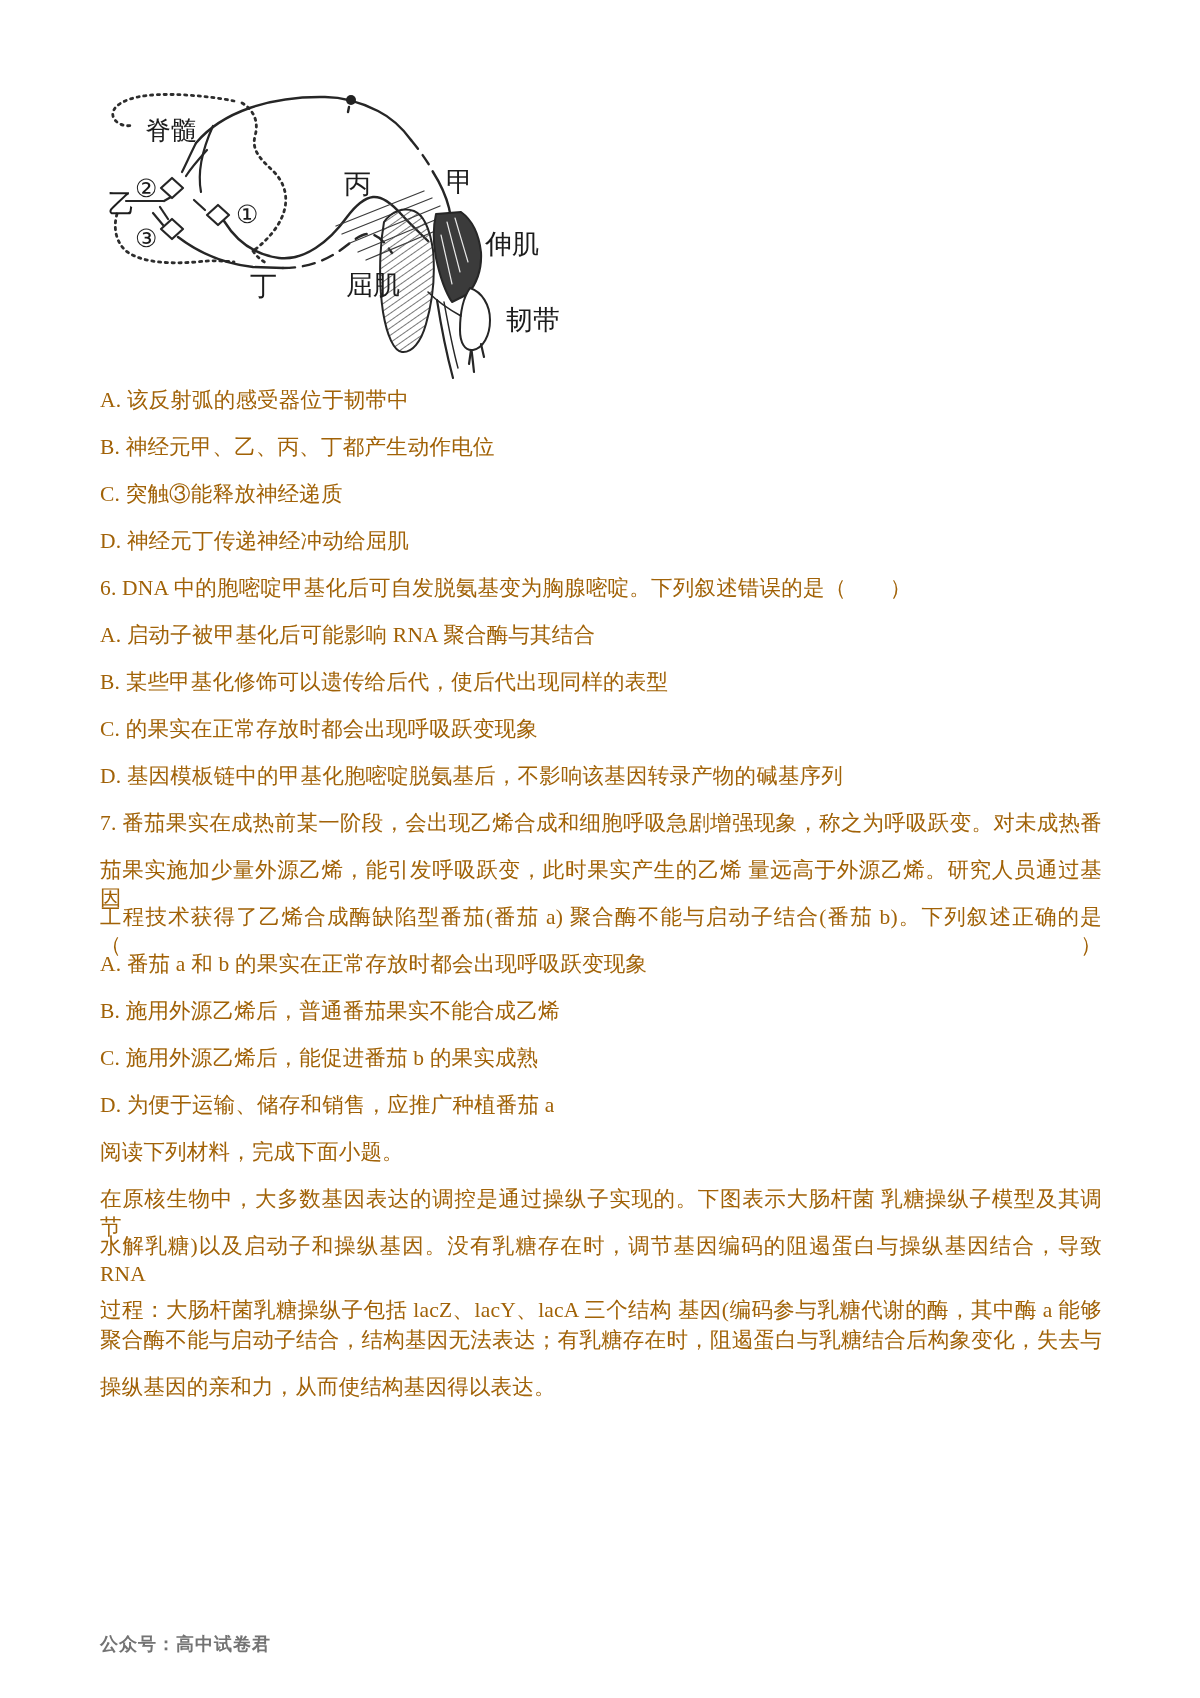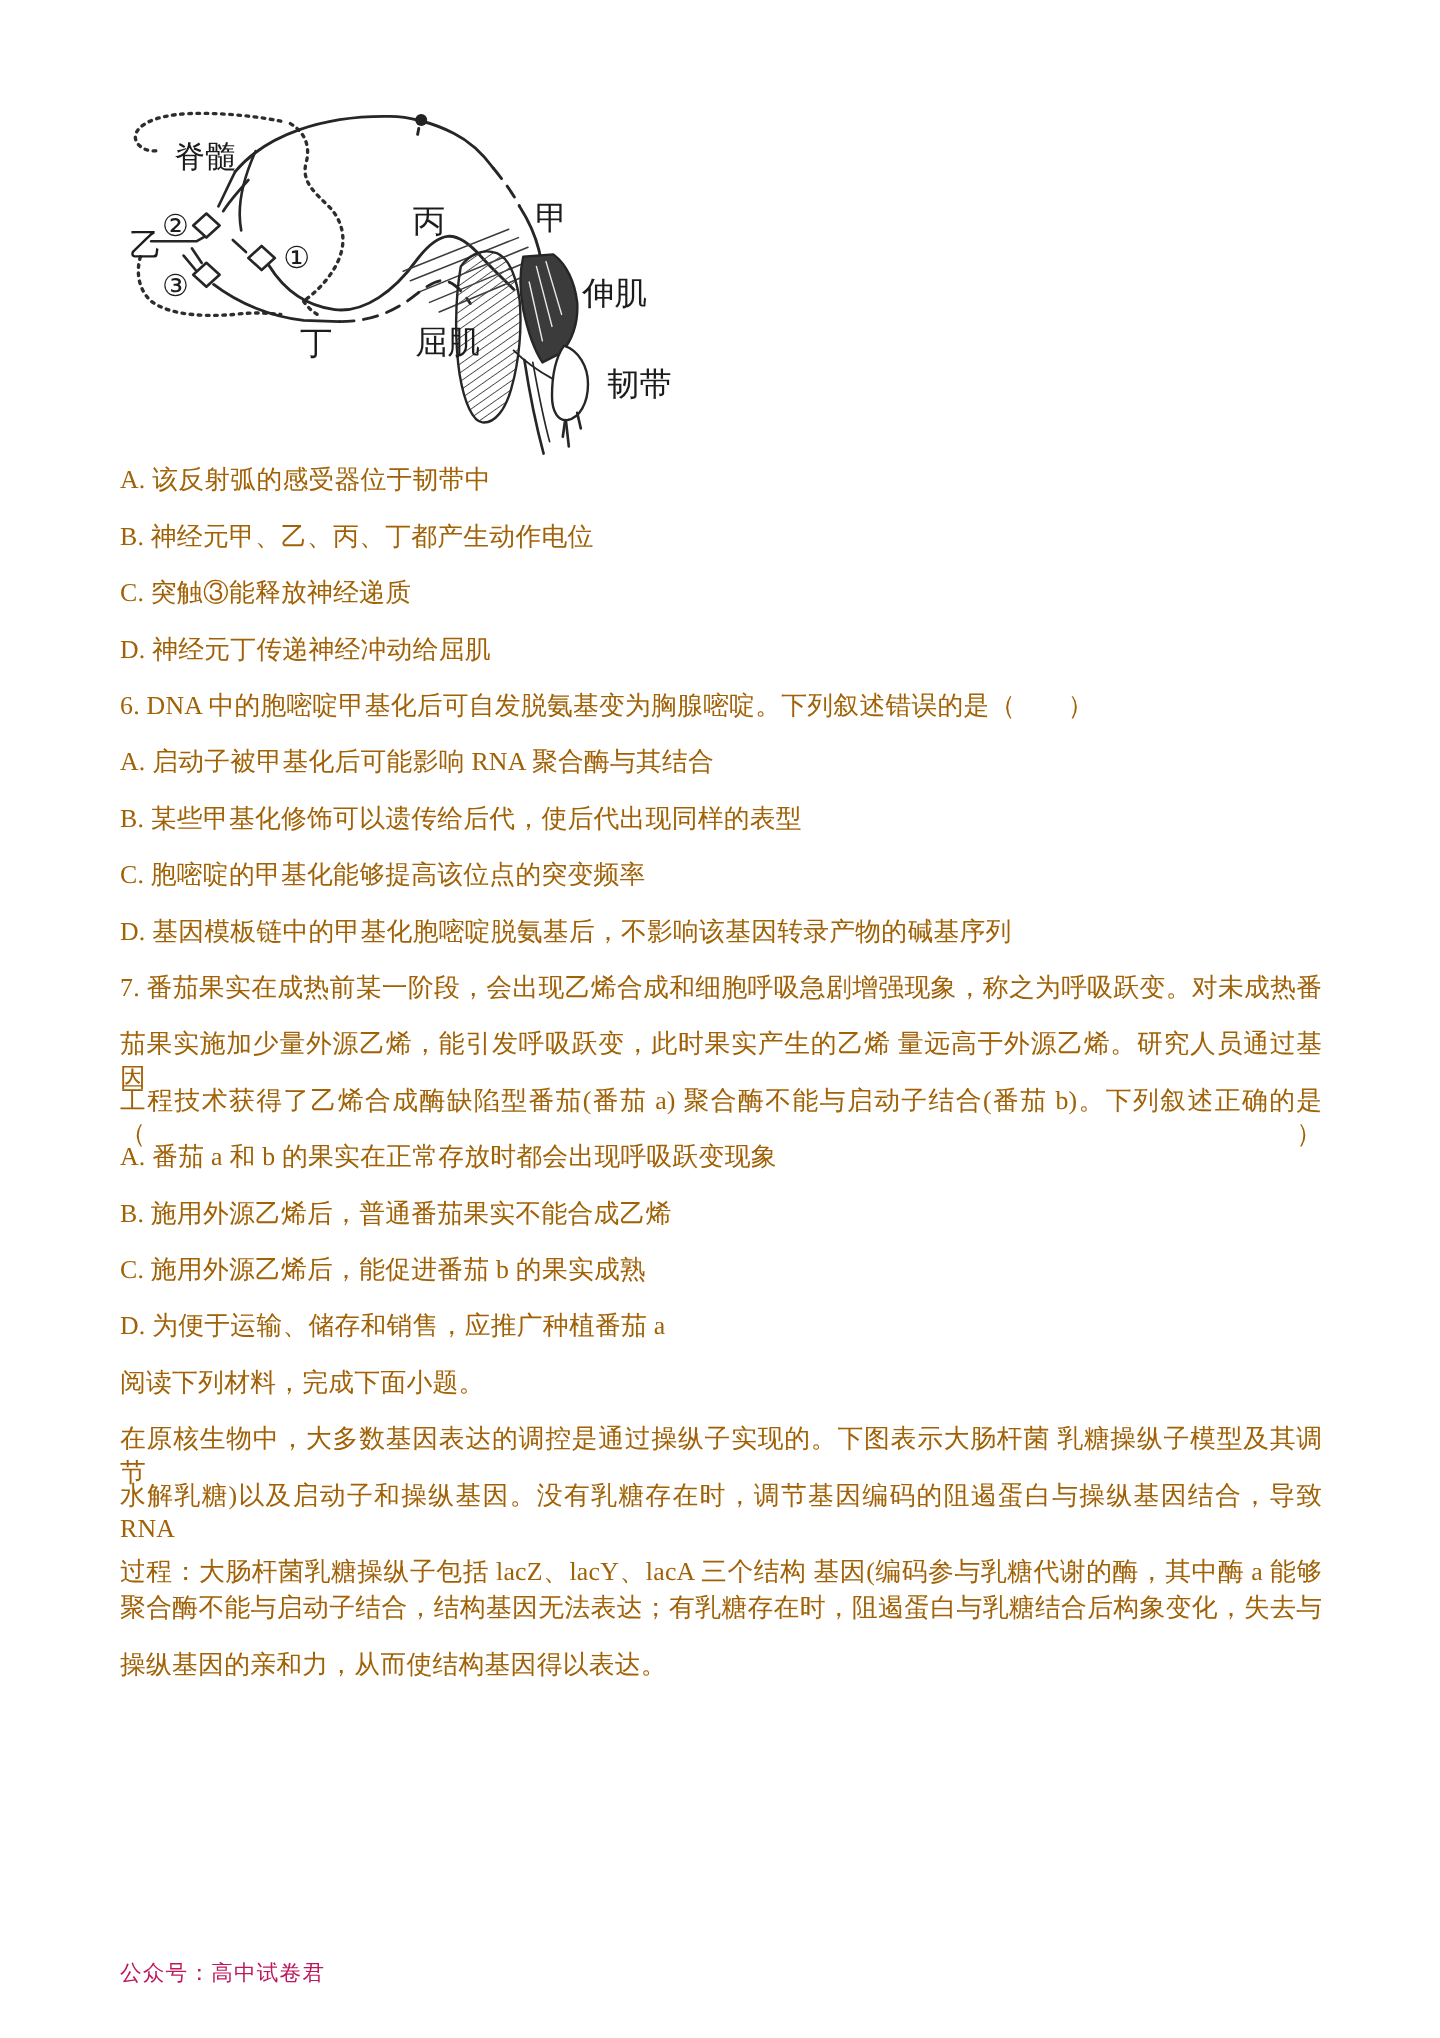--- a/index.html
+++ b/index.html
@@ -30,22 +30,23 @@
   }
   .just{
     text-align:justify;
     text-align-last:justify;
   }
   .footer-line{
     position:absolute;
     left:100px;
     top:1632px;
     font-size:18px;
-    color:#be185d;
+    color:#737373;
     letter-spacing:1px;
+    font-weight:bold;
   }
 </style>
 </head>
 <body>
 
 <div class="page">
 
   <figure class="figure">
     <svg width="490" height="305" viewBox="90 80 490 305" fill="none" stroke-linecap="round" stroke-linejoin="round">
       <defs>
@@ -139,21 +140,21 @@
   </figure>
 
   <div class="line" style="top:386px">A. 该反射弧的感受器位于韧带中</div>
   <div class="line" style="top:433px">B. 神经元甲、乙、丙、丁都产生动作电位</div>
   <div class="line" style="top:480px">C. 突触③能释放神经递质</div>
   <div class="line" style="top:527px">D. 神经元丁传递神经冲动给屈肌</div>
 
   <div class="line" style="top:574px">6. DNA 中的胞嘧啶甲基化后可自发脱氨基变为胸腺嘧啶。下列叙述错误的是（　　）</div>
   <div class="line" style="top:621px">A. 启动子被甲基化后可能影响 RNA 聚合酶与其结合</div>
   <div class="line" style="top:668px">B. 某些甲基化修饰可以遗传给后代，使后代出现同样的表型</div>
-  <div class="line" style="top:715px">C. 胞嘧啶的甲基化能够提高该位点的突变频率</div>
+  <div class="line" style="top:715px">C. 的果实在正常存放时都会出现呼吸跃变现象</div>
   <div class="line" style="top:762px">D. 基因模板链中的甲基化胞嘧啶脱氨基后，不影响该基因转录产物的碱基序列</div>
 
   <div class="line just" style="top:809px">7. 番茄果实在成热前某一阶段，会出现乙烯合成和细胞呼吸急剧增强现象，称之为呼吸跃变。对未成热番</div>
   <div class="line just" style="top:856px">茄果实施加少量外源乙烯，能引发呼吸跃变，此时果实产生的乙烯 量远高于外源乙烯。研究人员通过基因</div>
   <div class="line just" style="top:903px">工程技术获得了乙烯合成酶缺陷型番茄(番茄 a) 聚合酶不能与启动子结合(番茄 b)。下列叙述正确的是（　）</div>
   <div class="line" style="top:950px">A. 番茄 a 和 b 的果实在正常存放时都会出现呼吸跃变现象</div>
   <div class="line" style="top:997px">B. 施用外源乙烯后，普通番茄果实不能合成乙烯</div>
   <div class="line" style="top:1044px">C. 施用外源乙烯后，能促进番茄 b 的果实成熟</div>
   <div class="line" style="top:1091px">D. 为便于运输、储存和销售，应推广种植番茄 a</div>
 

